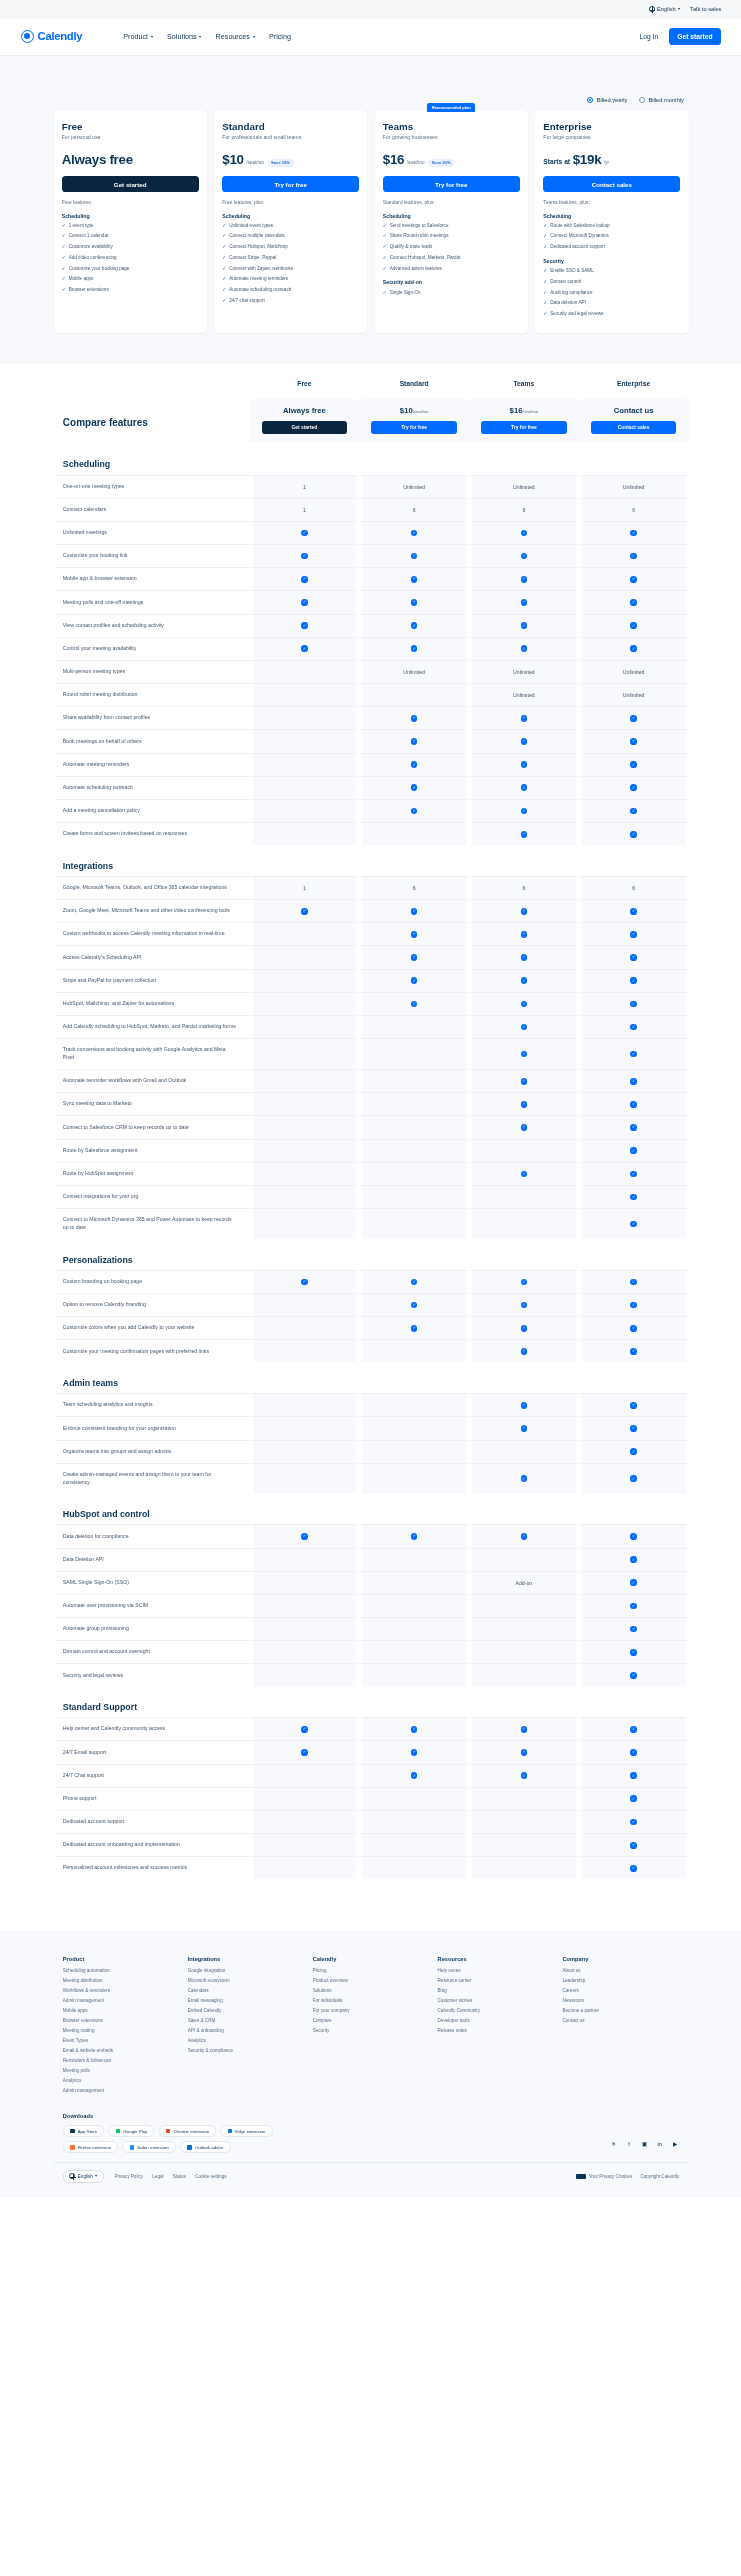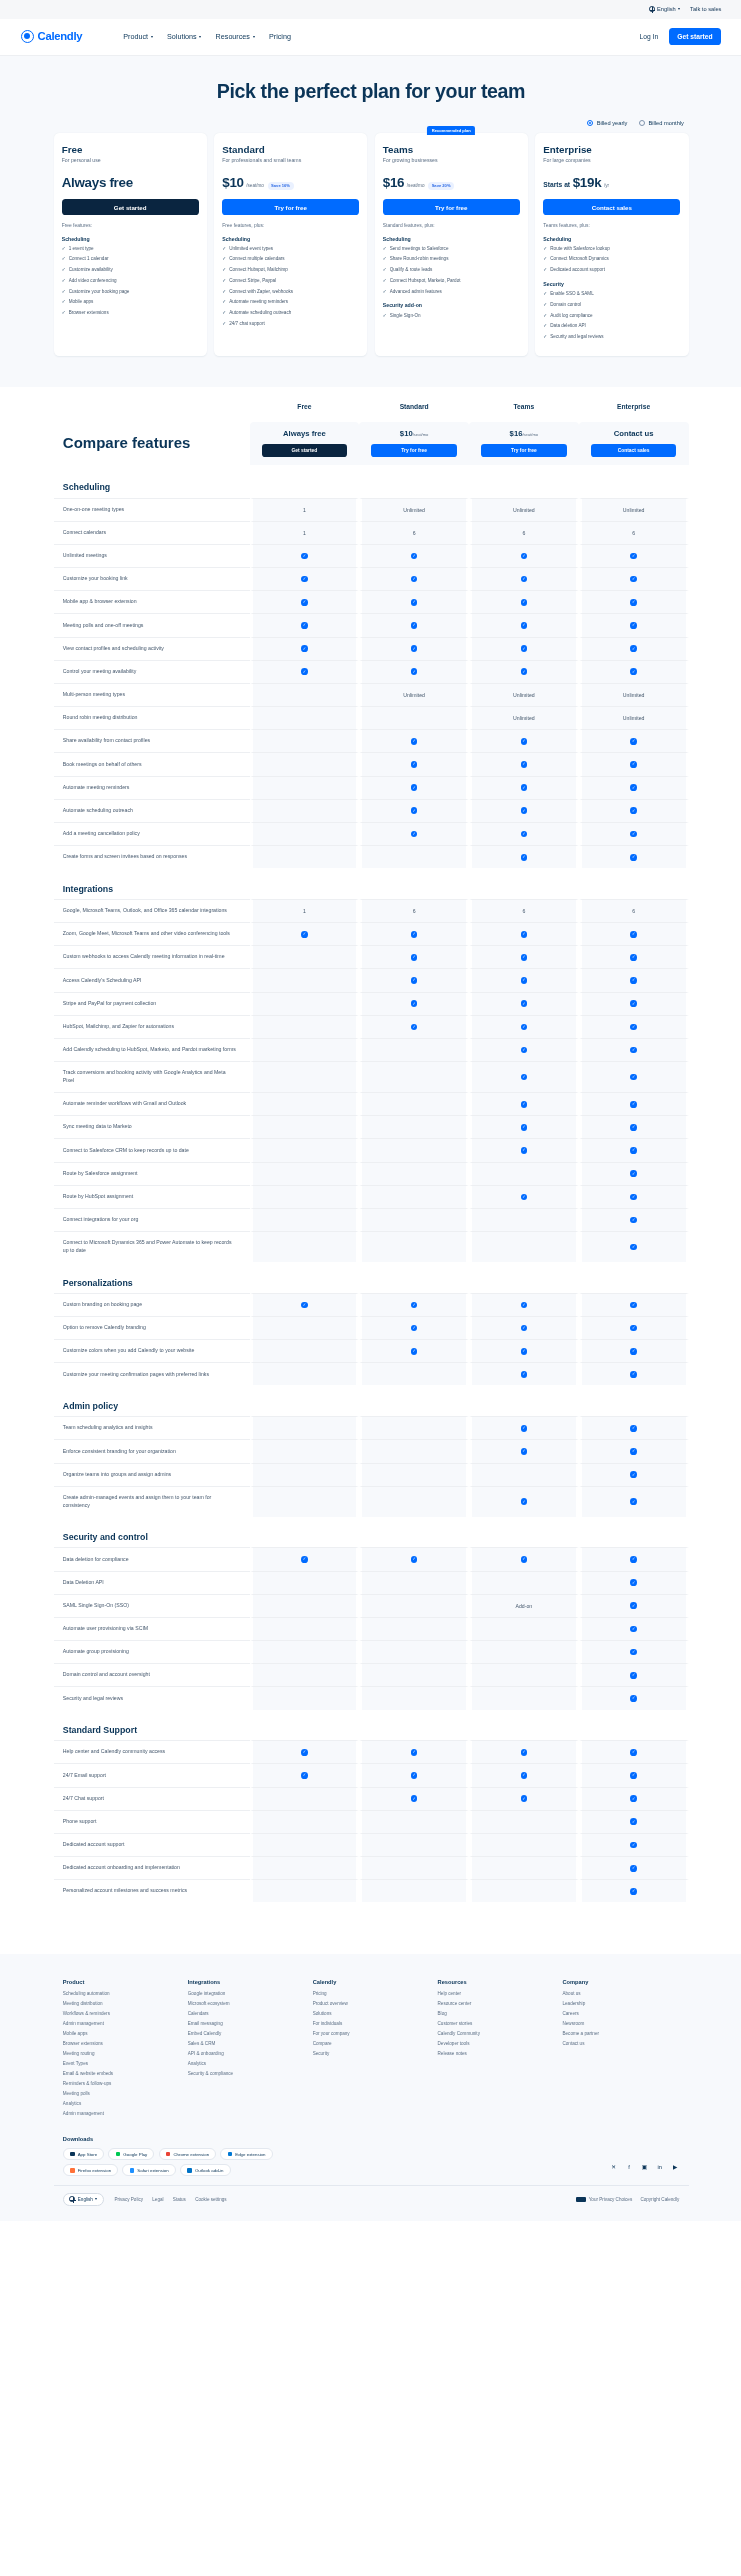--- a/index.html
+++ b/index.html
@@ -97,21 +97,21 @@
   .feat-li { display:flex; gap:3.1px; font-size:4.6px; color:#44576C; line-height:1.45; margin-bottom:4.1px; }
   .check-sm { color:#0B3558; font-size:4.6px; line-height:1.3; flex:none; }
 
   
   .compare-wrap { background:#fff; padding: 15.5px 0 31px; }
   .compare-inner { max-width:635px; margin:0 auto; }
   .compare-head {
     display:grid; grid-template-columns: 196px repeat(4, 1fr);
     align-items:end;
   }
-  .compare-title { font-size:15px; font-weight:700; color:#0B3558; padding-bottom:15.5px; padding-left:9.3px;}
+  .compare-title { font-size:10px; font-weight:700; color:#0B3558; padding-bottom:15.5px; padding-left:9.3px;}
   .plan-col-head { text-align:center; padding-bottom:2.1px; }
   .plan-col-head .pname { font-size:6.7px; font-weight:700; color:#0B3558; margin-bottom:12.4px; }
   .plan-col-box { background:#F7F9FC; border-radius:4.1px 4.1px 0 0; padding:7.2px 5.2px 8.2px; }
   .plan-col-box .pprice { font-size:7.7px; font-weight:700; color:#0B3558; margin-bottom:6.2px; }
   .plan-col-box .pprice .u { font-size:4.1px; font-weight:400; color:#5C6F85; }
   .mini-btn {
     width:86%; border:none; border-radius:3.1px; padding:3.6px 0;
     font-size:4.9px; font-weight:600; color:#fff; cursor:pointer;
     font-family:"Liberation Sans",sans-serif;
   }
@@ -205,21 +205,20 @@
     </div>
     <div class="nav-link">Pricing</div>
   </div>
   <div class="nav-right">
     <div class="login-link">Log In</div>
     <button class="btn-primary">Get started</button>
   </div>
 </div>
 
 <div class="hero">
-  <h1>Pick the perfect plan for your team</h1>
 
   <div class="billing-toggle">
     <div class="radio-opt">
       <span class="radio on"></span>
       <span>Billed yearly</span>
     </div>
     <div class="radio-opt">
       <span class="radio"></span>
       <span>Billed monthly</span>
     </div>
@@ -991,21 +990,21 @@
           
         </div>
         <div class="fcell-val">
           <span class="tick">✓</span>
         </div>
         <div class="fcell-val">
           <span class="tick">✓</span>
         </div>
 
   </div>
-  <div class="sec-title">Admin policy</div>
+  <div class="sec-title">Admin teams</div>
   <div class="ftable">
 
       <div class="fcell-label">Team scheduling analytics and insights</div>
 
         <div class="fcell-val">
           
         </div>
         <div class="fcell-val">
           
         </div>
@@ -1055,21 +1054,21 @@
           
         </div>
         <div class="fcell-val">
           <span class="tick">✓</span>
         </div>
         <div class="fcell-val">
           <span class="tick">✓</span>
         </div>
 
   </div>
-  <div class="sec-title">Security and control</div>
+  <div class="sec-title">HubSpot and control</div>
   <div class="ftable">
 
       <div class="fcell-label">Data deletion for compliance</div>
 
         <div class="fcell-val">
           <span class="tick">✓</span>
         </div>
         <div class="fcell-val">
           <span class="tick">✓</span>
         </div>

